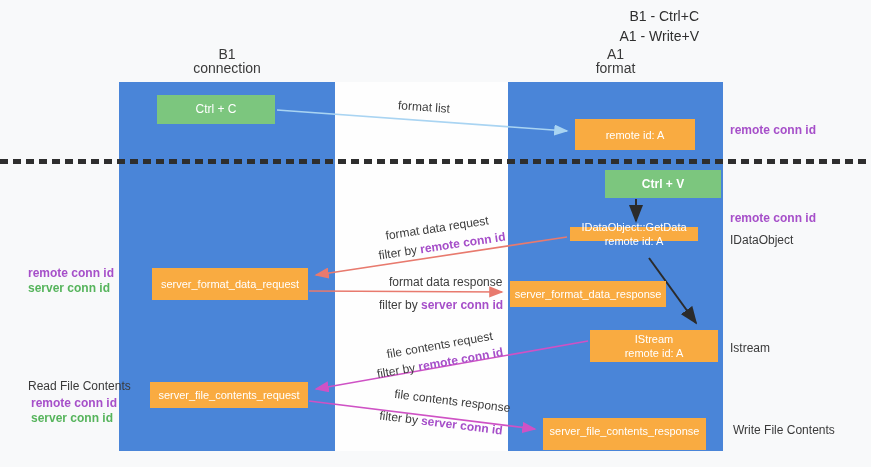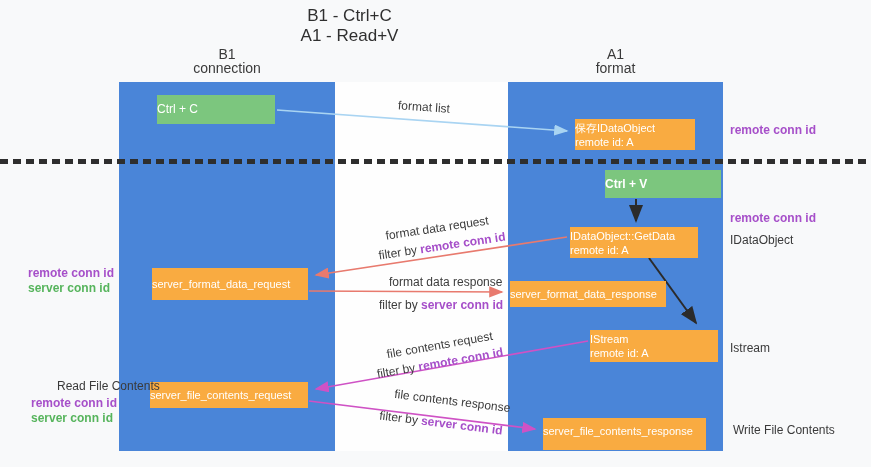--- a/index.html
+++ b/index.html
@@ -4,37 +4,37 @@
 <style>
   html,body{margin:0;padding:0;background:#f8f9fa;}
   #canvas{
     position:relative;width:871px;height:467px;overflow:hidden;
     background:#f8f9fa;
     font-family:"Liberation Sans", sans-serif;
     color:#333;
   }
   .abs{position:absolute;}
   #mid-strip{left:335px;top:82px;width:173px;height:369px;background:#fefefe;}
-  #title{left:0;top:6px;width:699px;text-align:center;font-size:17px;line-height:20px;color:#2f2f2f;}
+  #title{left:0;top:6px;width:699px;text-align:right;font-size:14px;line-height:20px;color:#2f2f2f;}
   .col-header{top:47px;text-align:center;font-size:14px;line-height:14px;color:#3a3a3a;}
   #col-header-left{left:119px;width:216px;}
   #col-header-right{left:508px;width:215px;}
   .column{top:82px;height:369px;background:#4a85d8;}
   #column-left{left:119px;width:216px;}
   #column-right{left:508px;width:215px;}
   #dashed-divider{left:0;top:159px;width:871px;height:5px;
     background:repeating-linear-gradient(90deg,#2e2e2e 0 8px,transparent 8px 13px);}
-  .node{color:#fff;text-align:left;white-space:nowrap;}
+  .node{color:#fff;text-align:center;white-space:nowrap;}
   .node-green{background:#7cc67e;font-size:12px;}
   .node-orange{background:#f9ab41;font-size:11px;}
   .two-line{line-height:14px;display:flex;flex-direction:column;justify-content:center;}
   #node-ctrl-c{left:157px;top:95px;width:118px;height:29px;line-height:29px;}
   #node-save-dataobject{left:575px;top:119px;width:120px;height:31px;}
   #node-ctrl-v{left:605px;top:170px;width:116px;height:28px;line-height:28px;font-weight:bold;}
-  #node-getdata{left:570px;top:227px;width:128px;height:31px;}
+  #node-getdata{left:570px;top:227px;width:128px;height:14px;}
   #node-sfd-request{left:152px;top:268px;width:156px;height:32px;line-height:32px;}
   #node-sfd-response{left:510px;top:281px;width:156px;height:26px;line-height:26px;}
   #node-istream{left:590px;top:330px;width:128px;height:32px;}
   #node-sfc-request{left:150px;top:382px;width:158px;height:26px;line-height:26px;}
   #node-sfc-response{left:543px;top:418px;width:163px;height:32px;line-height:26px;}
   .side-label{font-size:12px;white-space:nowrap;}
   .purple{color:#a64fc9;font-weight:700;}
   .greentx{color:#56b45c;font-weight:700;}
   .plain{color:#3a3a3a;}
   .annot{font-size:12px;color:#3c3c3c;white-space:nowrap;}
@@ -46,21 +46,21 @@
 
 <div id="canvas">
 
   <div class="abs" id="mid-strip"></div>
 
   <div class="abs column" id="column-left"></div>
   <div class="abs column" id="column-right"></div>
 
   <div class="abs" id="title">
     <div>B1 - Ctrl+C</div>
-    <div>A1 - Read+V</div>
+    <div>A1 - Write+V</div>
   </div>
 
   <div class="abs col-header" id="col-header-left">
     <div>B1</div>
     <div>connection</div>
   </div>
   <div class="abs col-header" id="col-header-right">
     <div>A1</div>
     <div>format</div>
   </div>
@@ -85,21 +85,20 @@
     <line x1="567" y1="237" x2="316" y2="275" stroke="#e87a6e" stroke-width="1.6" marker-end="url(#mk-red)"></line>
     <line x1="309" y1="291" x2="502" y2="292" stroke="#e87a6e" stroke-width="1.6" marker-end="url(#mk-red)"></line>
     <line x1="649" y1="258" x2="696" y2="323" stroke="#2b2b2b" stroke-width="2" marker-end="url(#mk-black)"></line>
     <line x1="588" y1="341" x2="316" y2="389" stroke="#cf52c5" stroke-width="1.6" marker-end="url(#mk-magenta)"></line>
     <line x1="309" y1="401" x2="535" y2="429" stroke="#cf52c5" stroke-width="1.6" marker-end="url(#mk-magenta)"></line>
   </svg>
 
   <div class="abs node node-green" id="node-ctrl-c">Ctrl + C</div>
 
   <div class="abs node node-orange two-line" id="node-save-dataobject">
-    <span>保存IDataObject</span>
     <span>remote id: A</span>
   </div>
 
   <div class="abs node node-green" id="node-ctrl-v">Ctrl + V</div>
 
   <div class="abs node node-orange two-line" id="node-getdata">
     <span>IDataObject::GetData</span>
     <span>remote id: A</span>
   </div>
 
@@ -145,17 +144,17 @@
   </div>
 
   <div class="abs side-label purple" style="left:730px;top:123px;">remote conn id</div>
   <div class="abs side-label purple" style="left:730px;top:211px;">remote conn id</div>
   <div class="abs side-label plain" style="left:730px;top:233px;">IDataObject</div>
   <div class="abs side-label plain" style="left:730px;top:341px;">Istream</div>
   <div class="abs side-label plain" style="left:733px;top:423px;">Write File Contents</div>
 
   <div class="abs side-label purple" style="left:28px;top:266px;">remote conn id</div>
   <div class="abs side-label greentx" style="left:28px;top:281px;">server conn id</div>
-  <div class="abs side-label plain" style="left:28px;top:379px;margin-left:29px;">Read File Contents</div>
+  <div class="abs side-label plain" style="left:28px;top:379px;">Read File Contents</div>
   <div class="abs side-label purple" style="left:31px;top:396px;">remote conn id</div>
   <div class="abs side-label greentx" style="left:31px;top:411px;">server conn id</div>
 
 </div>
 
 </body></html>

